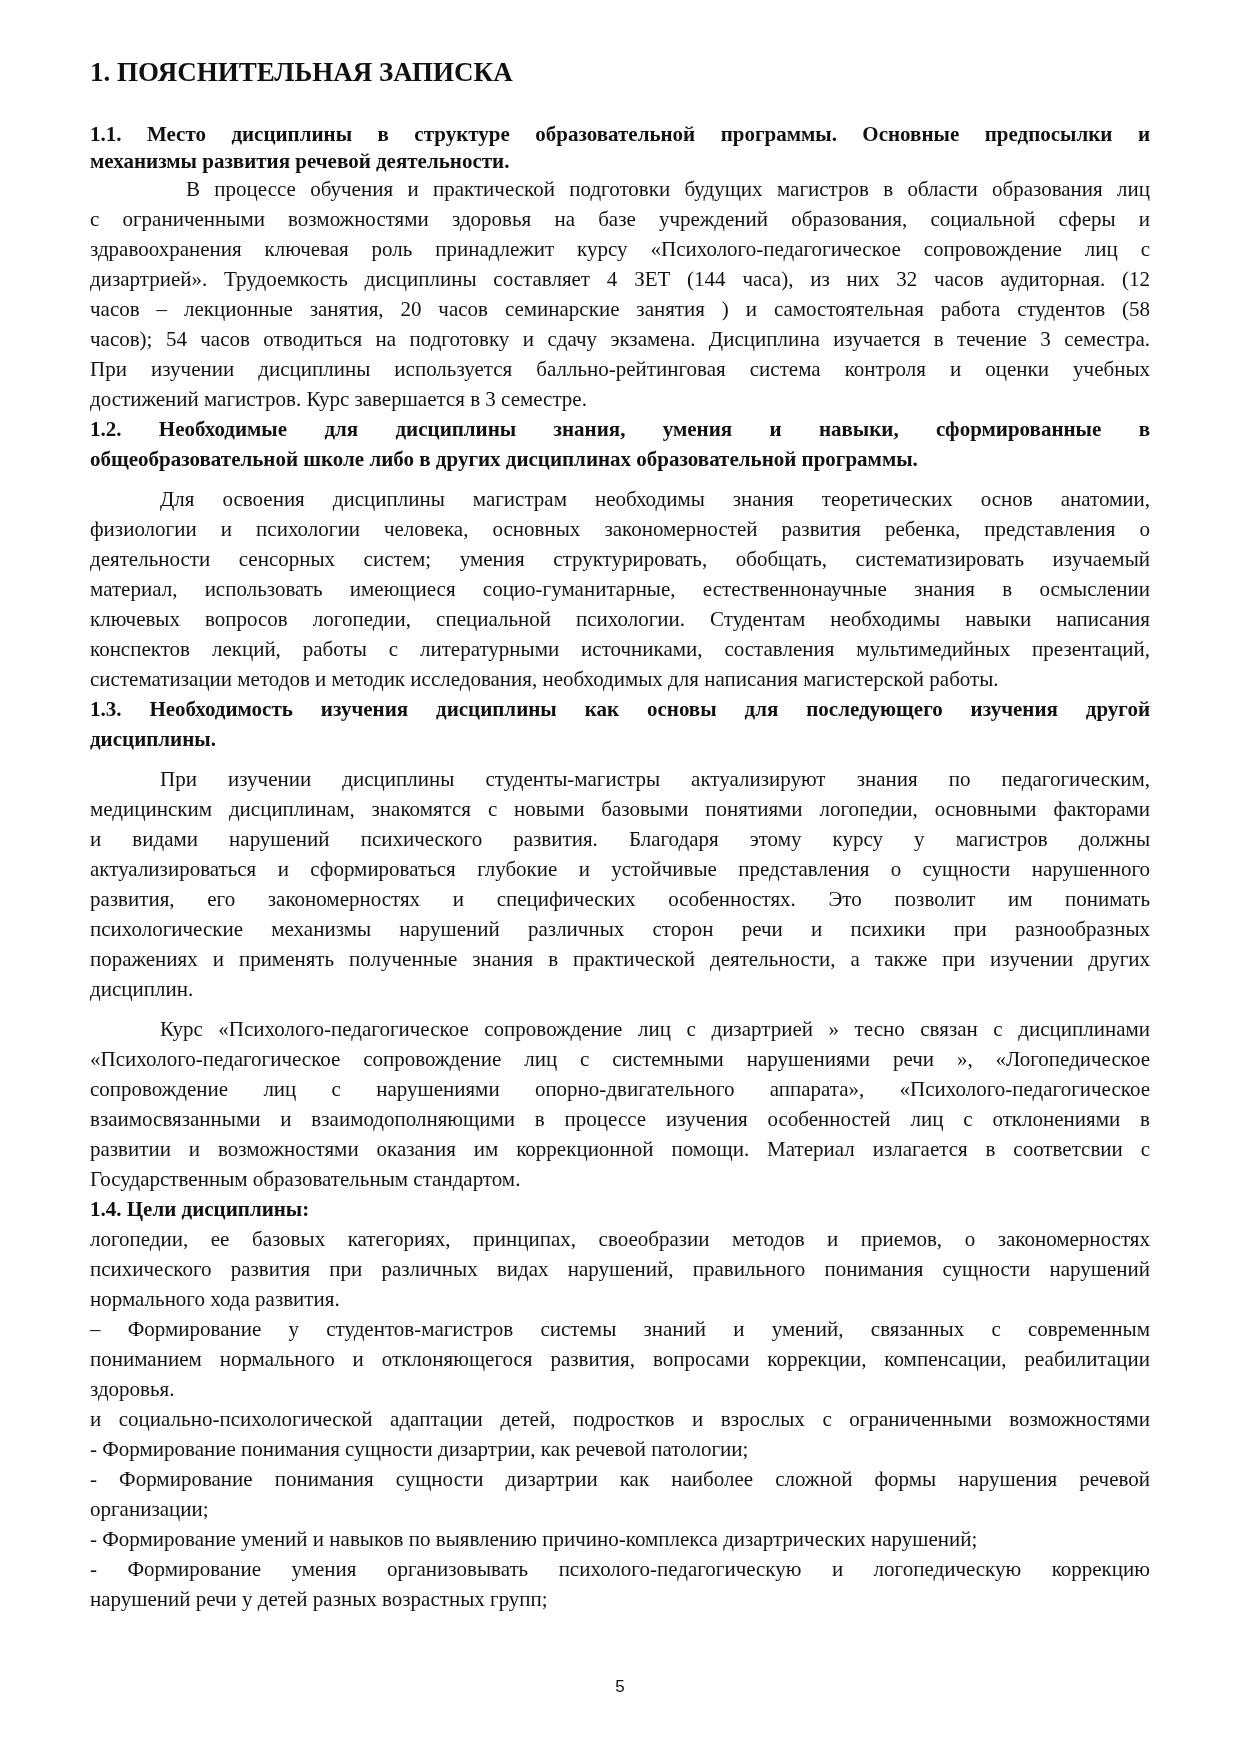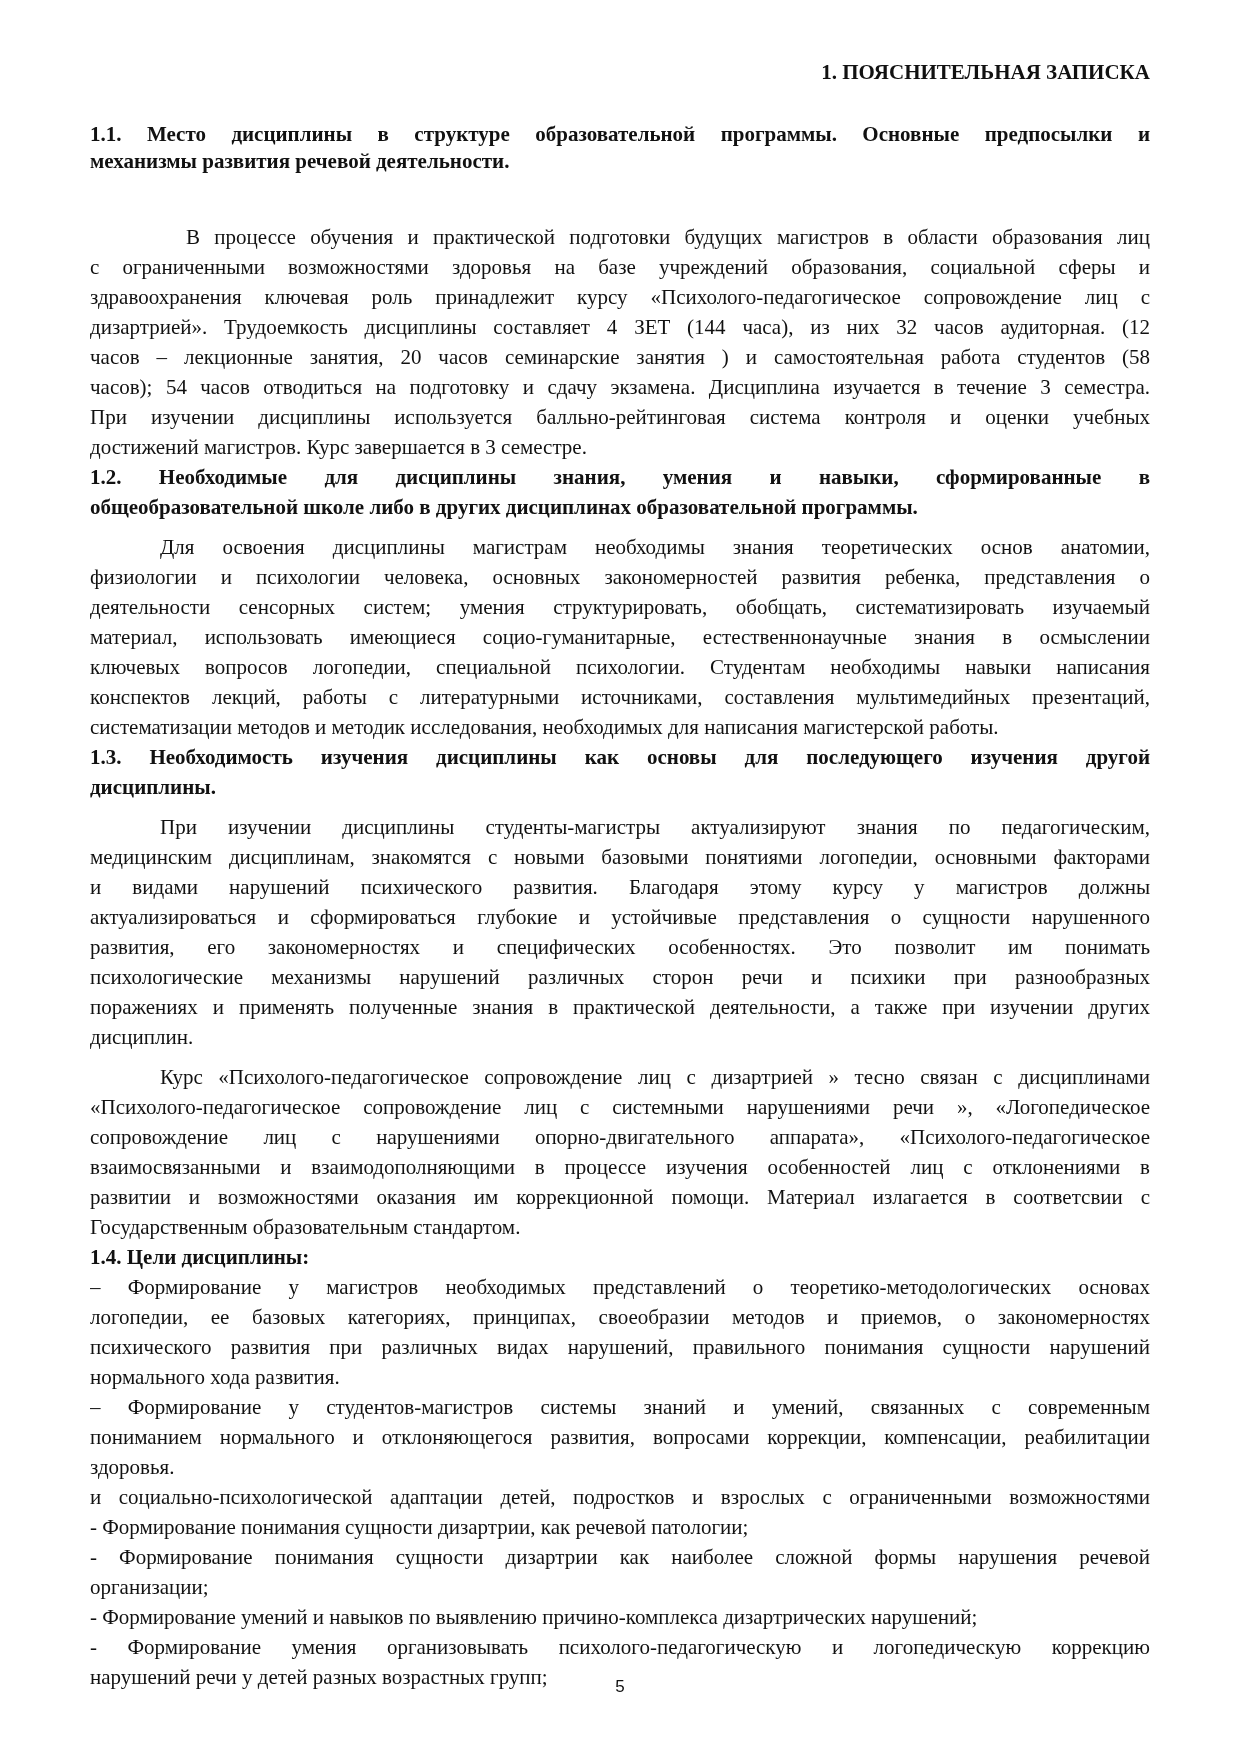--- a/index.html
+++ b/index.html
@@ -1,28 +1,28 @@
 <!DOCTYPE html>
 <html><head>
 <meta charset="utf-8">
 <style>
   html, body { margin: 0; padding: 0; background: #ffffff; }
   body { width: 1240px; height: 1754px; position: relative; overflow: hidden;
          font-family: "Liberation Serif", "DejaVu Serif", serif; color: #111111; }
   .page { position: absolute; left: 90px; top: 0; width: 1060px; }
-  .title { position: absolute; left: 0; width: 1060px; top: 58px; text-align: right;
-           font-weight: bold; font-size: 21px; line-height: 28px; }
+  .title { position: absolute; left: 0; width: 1060px; top: 58px; text-align: left;
+           font-weight: bold; font-size: 27px; line-height: 28px; }
   .content { position: absolute; left: 0; top: 121px; width: 1060px; }
   .block { font-size: 21px; }
   .line { display: block; height: 30px; line-height: 30px; white-space: nowrap;
           text-align: justify; text-align-last: justify; overflow: hidden; }
   .line.last { text-align-last: left; }
   .heading .line { font-weight: bold; }
   .heading.tight .line { height: 27px; line-height: 27px; }
-  .indent-first .line:first-child { padding-left: 96px; box-sizing: border-box; margin-top: 48px; }
+  .indent-first .line:first-child { padding-left: 96px; box-sizing: border-box; }
   .indent-mid .line:first-child { padding-left: 70px; box-sizing: border-box; margin-top: 10px; }
   .pagenum { position: absolute; top: 1674px; left: 0; width: 1240px; text-align: center;
              font-size: 17px; line-height: 26px; font-family: "Liberation Sans", sans-serif; }
 </style>
 </head>
 <body>
 
 <div class="page">
   <div class="title">1. ПОЯСНИТЕЛЬНАЯ ЗАПИСКА</div>
 
@@ -77,21 +77,20 @@
         <span class="line">сопровождение лиц с нарушениями опорно-двигательного аппарата», «Психолого-педагогическое</span>
         <span class="line">взаимосвязанными и взаимодополняющими в процессе изучения особенностей лиц с отклонениями в</span>
         <span class="line">развитии и возможностями оказания им коррекционной помощи. Материал излагается в соответсвии с</span>
         <span class="line last">Государственным образовательным стандартом.</span>
       </div>
 
     <div class="block heading">
         <span class="line last">1.4. Цели дисциплины:</span>
       </div>
     <div class="block">
-        <span class="line">– Формирование у магистров необходимых представлений о теоретико-методологических основах</span>
         <span class="line">логопедии, ее базовых категориях, принципах, своеобразии методов и приемов, о закономерностях</span>
         <span class="line">психического развития при различных видах нарушений, правильного понимания сущности нарушений</span>
         <span class="line last">нормального хода развития.</span>
       </div>
     <div class="block">
         <span class="line">– Формирование у студентов-магистров системы знаний и умений, связанных с современным</span>
         <span class="line">пониманием нормального и отклоняющегося развития, вопросами коррекции, компенсации, реабилитации</span>
         <span class="line last">здоровья.</span>
         <span class="line">и социально-психологической адаптации детей, подростков и взрослых с ограниченными возможностями</span>
       </div>

